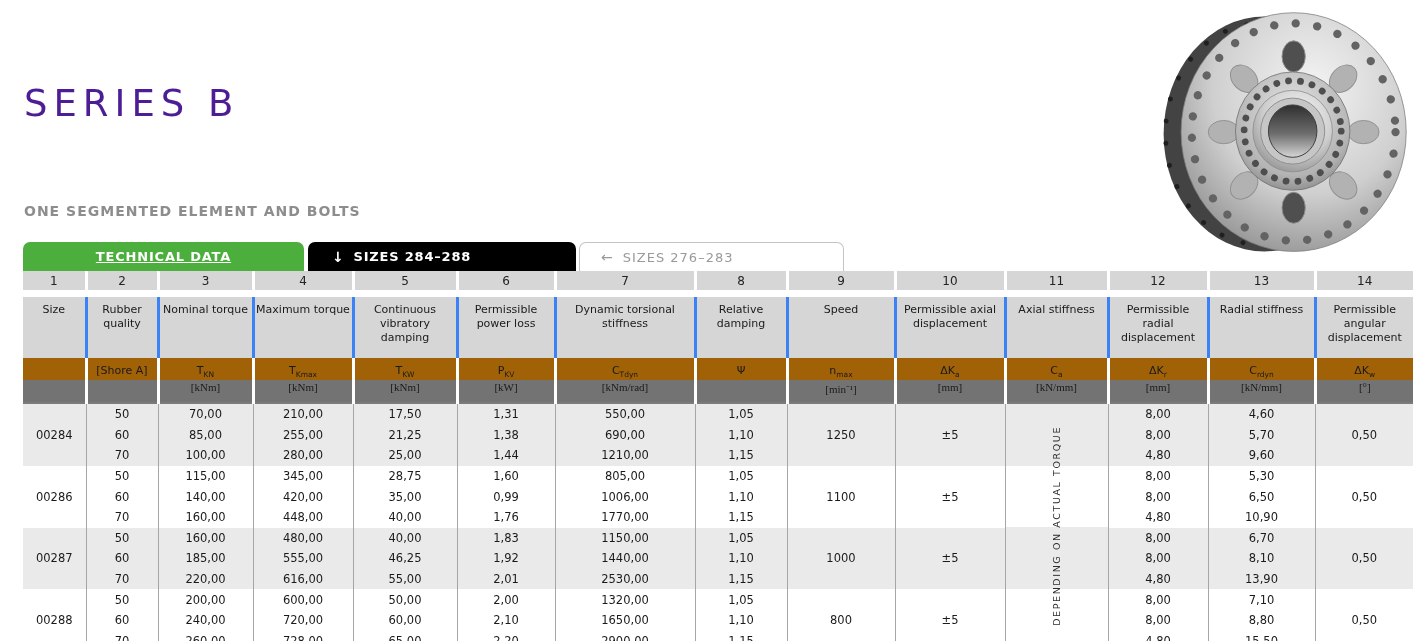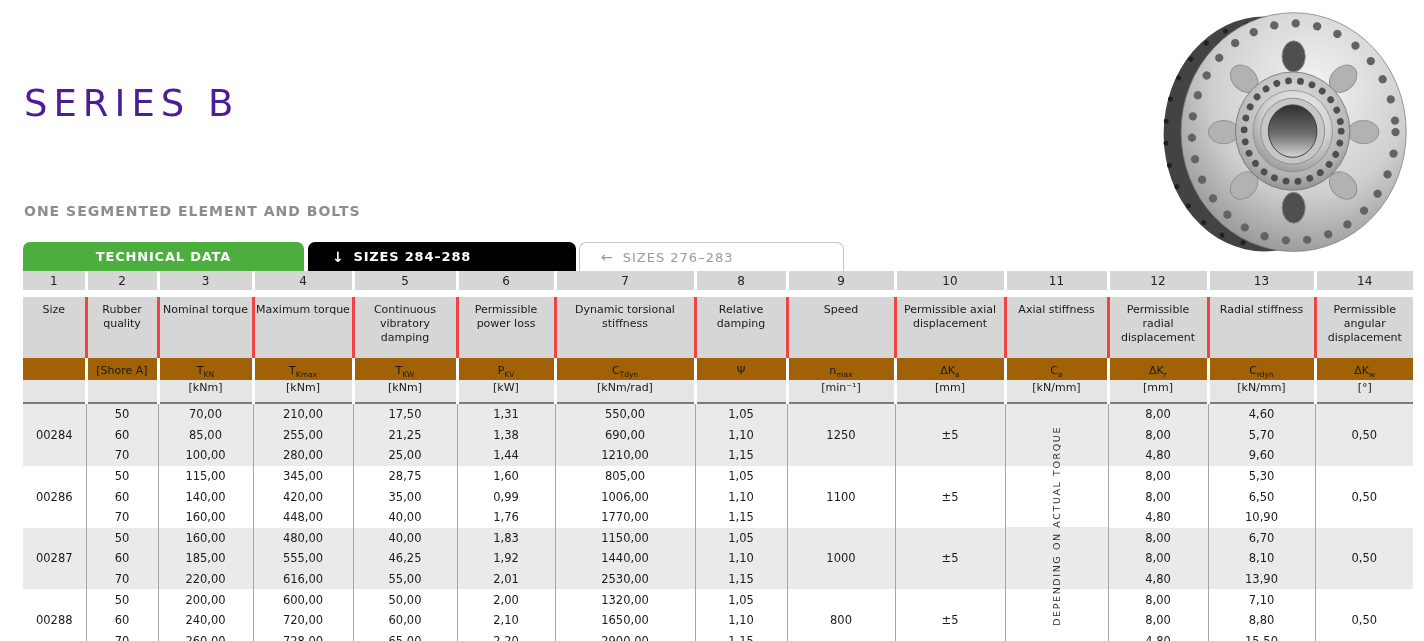--- a/index.html
+++ b/index.html
@@ -8,41 +8,41 @@
   .title{position:absolute;left:24px;top:16px;font-size:43px;letter-spacing:1px;color:#141414;font-weight:400;}
   .subtitle{position:absolute;left:24px;top:82px;font-size:37px;letter-spacing:6px;color:#4c1d95;font-weight:400;}
   .artcode{position:absolute;left:25px;top:131px;font-size:12px;letter-spacing:2.5px;color:#9c9c9c;}
   .section-label{position:absolute;left:24px;top:203px;font-size:14px;font-weight:bold;letter-spacing:1px;color:#8d8d8d;}
   .photo{position:absolute;left:1146px;top:4px;}
 
   .tabs{position:absolute;left:23px;top:242px;display:flex;align-items:stretch;height:29px;}
   .tab{box-sizing:border-box;height:29px;border-radius:7px 7px 0 0;display:flex;align-items:center;
        font-size:13px;cursor:pointer;}
   .tab-green{width:281px;background:#4cae3c;color:#fff;font-weight:bold;letter-spacing:.8px;
-             justify-content:center;margin-right:4px;}
+             justify-content:center;margin-right:4px;text-decoration:underline;}
   .tab-black{width:268px;background:#000;color:#fff;font-weight:bold;letter-spacing:.8px;
              padding-left:24px;margin-right:3px;}
   .tab-white{width:265px;background:#fff;border:1px solid #c4c4c4;border-bottom:none;
              color:#9a9a9a;letter-spacing:1px;padding-left:21px;}
   .tab .arr{margin-right:9px;font-size:14px;}
 
   table.tech{position:absolute;left:23px;top:271px;width:1390px;border-collapse:collapse;
              table-layout:fixed;border-bottom:2px solid #d2d2d2;}
   table.tech td{text-align:center;overflow:hidden;}
   tr.numrow td{background:#d6d6d6;height:17px;font-size:12px;color:#222;border-left:3px solid #fff;}
   tr.numrow td:first-child{border-left:none;}
   tr.spacer td{background:#fff;height:5px;border:none;}
   tr.hname td{background:#d6d6d6;height:54px;vertical-align:top;padding-top:6px;font-size:11px;
-              line-height:1.25;color:#1a1a1a;border-left:3px solid #ef4444;}
+              line-height:1.25;color:#1a1a1a;border-left:3px solid #3b82f6;}
   tr.hname td:first-child{border-left:none;}
   tr.hsym td{background:#a16207;height:20px;vertical-align:bottom;font-size:11px;border-left:3px solid #fff;}
   tr.hsym td:first-child{border-left:none;}
   tr.hsym sub{font-size:7.5px;}
-  tr.hunit td{background:#e5e5e5;height:18px;vertical-align:top;font-size:11px;
-              border-left:3px solid #fff;border-bottom:2px solid #7b7b7b;padding-bottom:3px;}
+  tr.hunit td{background:#737373;height:18px;vertical-align:top;font-size:11px;
+              border-left:3px solid #fff;border-bottom:2px solid #7b7b7b;padding-bottom:3px;font-family:Liberation Serif, serif;}
   tr.hunit td:first-child{border-left:none;}
 
   tr.band-a td{background:#eaeaea;}
   tr.band-b td{background:#fff;}
   tr.data td{height:20.6px;font-size:11.5px;border-left:1px solid #a6a6a6;padding:0 2px;}
   tr.data td.size-cell{border-left:none;}
   td.vert-cell{vertical-align:middle;
     background:linear-gradient(#eaeaea 0 25%,#fff 25% 50%,#eaeaea 50% 75%,#fff 75% 100%) !important;}
   .vert{display:inline-block;writing-mode:vertical-rl;transform:rotate(180deg);
         font-size:9.5px;letter-spacing:1.6px;color:#2b2b2b;white-space:nowrap;}

